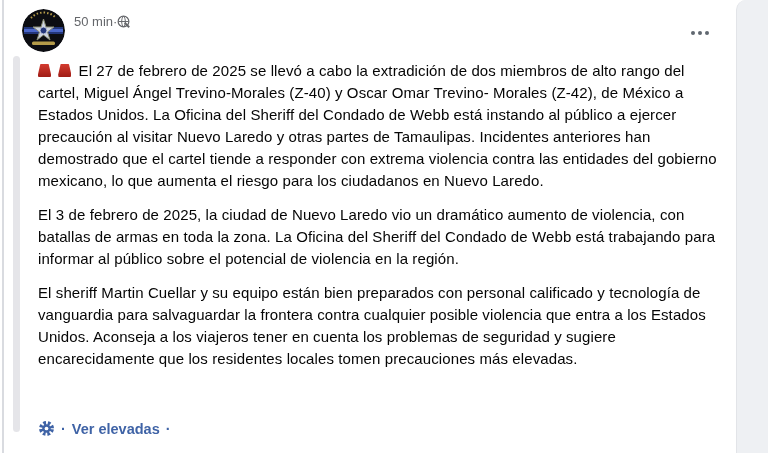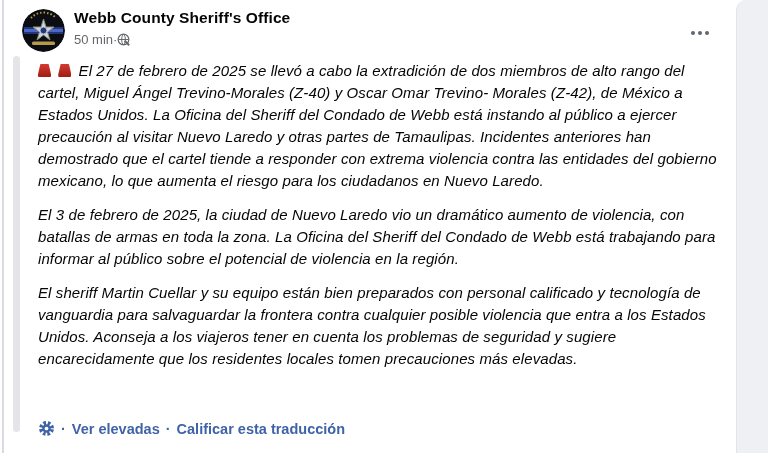--- a/index.html
+++ b/index.html
@@ -43,21 +43,21 @@
     display: flex; align-items: center; gap: 0;
   }
   .menu-btn {
     position: absolute; right: 0; top: 12px; width: 32px; height: 26px;
     display: flex; align-items: center; justify-content: center; gap: 3px;
     cursor: pointer; border-radius: 50%;
   }
   .menu-btn i { width: 4px; height: 4px; border-radius: 50%; background: #606770; }
 
   
-  .post-body { position: absolute; left: 38px; top: 60px; width: 684px; font-style: italic; }
+  .post-body { position: absolute; left: 38px; top: 60px; width: 684px; }
   .post-body p {
     font-size: 15px; line-height: 22px; color: #050505;
     margin-bottom: 12px; letter-spacing: .1px;
   }
   .siren {
     display: inline-block; width: 13px; height: 13px; margin-right: 3px;
     background: linear-gradient(#d43b2f, #a01d16);
     clip-path: polygon(18% 0, 82% 0, 100% 78%, 100% 100%, 0 100%, 0 78%);
     border-radius: 3px 3px 1px 1px;
     vertical-align: -1px;
@@ -84,21 +84,20 @@
         <circle cx="21.5" cy="21.5" r="21.5" fill="#0c0d12"></circle>
         <rect x="2" y="18" width="39" height="7" fill="#23367a"></rect>
         <rect x="2" y="20" width="39" height="3" fill="#4a66c9"></rect>
         <path d="M21.5 10 L24 18 L32 18 L25.5 23 L28 31 L21.5 26 L15 31 L17.5 23 L11 18 L19 18 Z" fill="#cdd3e2" stroke="#8b8f75" stroke-width="1"></path>
         <circle cx="21.5" cy="21.5" r="3.4" fill="#23367a" stroke="#cdd3e2" stroke-width="0.8"></circle>
         <path d="M9 9 A17 17 0 0 1 34 9" fill="none" stroke="#b49b4a" stroke-width="2" stroke-dasharray="1.5 2"></path>
         <rect x="10" y="32.5" width="23" height="3.5" rx="1.5" fill="#b49b4a"></rect>
       </svg>
     </div>
     <div class="header-text">
-      <div class="page-name">Webb County Sheriff's Office</div>
       <div class="meta-row">
         <span>50 min</span>
         <span>·</span>
         <span class="gear-wrap">
           <svg width="13" height="13" viewBox="0 0 16 16">
             <circle cx="8" cy="8" r="6.6" fill="none" stroke="#65676b" stroke-width="1.5"></circle>
             <path d="M1.6 8 H14.4 M8 1.4 C5 4 5 12 8 14.6 M8 1.4 C11 4 11 12 8 14.6" fill="none" stroke="#65676b" stroke-width="1.2"></path>
             <path d="M9.5 9.5 L15 15" stroke="#65676b" stroke-width="2.4"></path>
           </svg>
         </span>
@@ -125,20 +124,19 @@
     <span class="gear-wrap">
       <svg width="17" height="17" viewBox="0 0 20 20">
         <circle cx="10" cy="10" r="6.2" fill="none" stroke="#3f63a6" stroke-width="5.2" stroke-dasharray="2.8 2.05" transform="rotate(8 10 10)"></circle>
         <circle cx="10" cy="10" r="5" fill="#3f63a6"></circle>
         <circle cx="10" cy="10" r="2.2" fill="#ffffff"></circle>
       </svg>
     </span>
     <span class="sep">·</span>
     <span class="trans-link">Ver elevadas</span>
     <span class="sep">·</span>
-    <span class="trans-link">Calificar esta traducción</span>
   </div>
 
 </div>
 
 <div class="page-edge-line"></div>
 <div class="left-scrollbar"></div>
 <div class="right-gutter"></div>
 
 </body></html>

